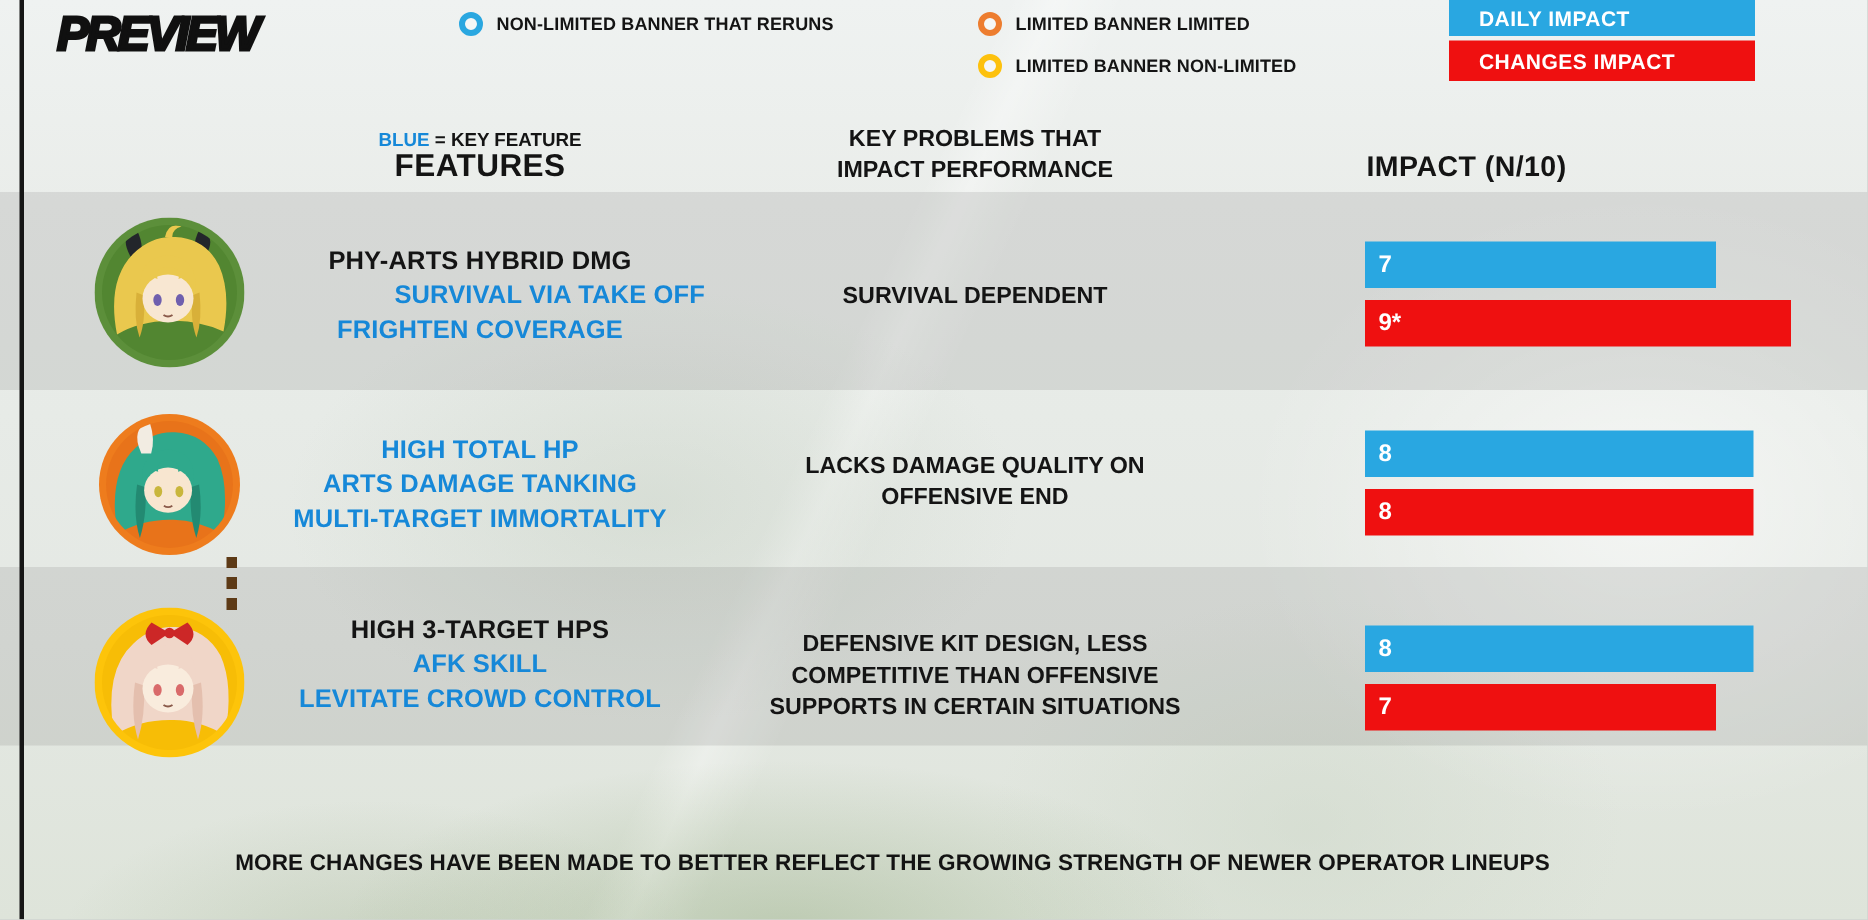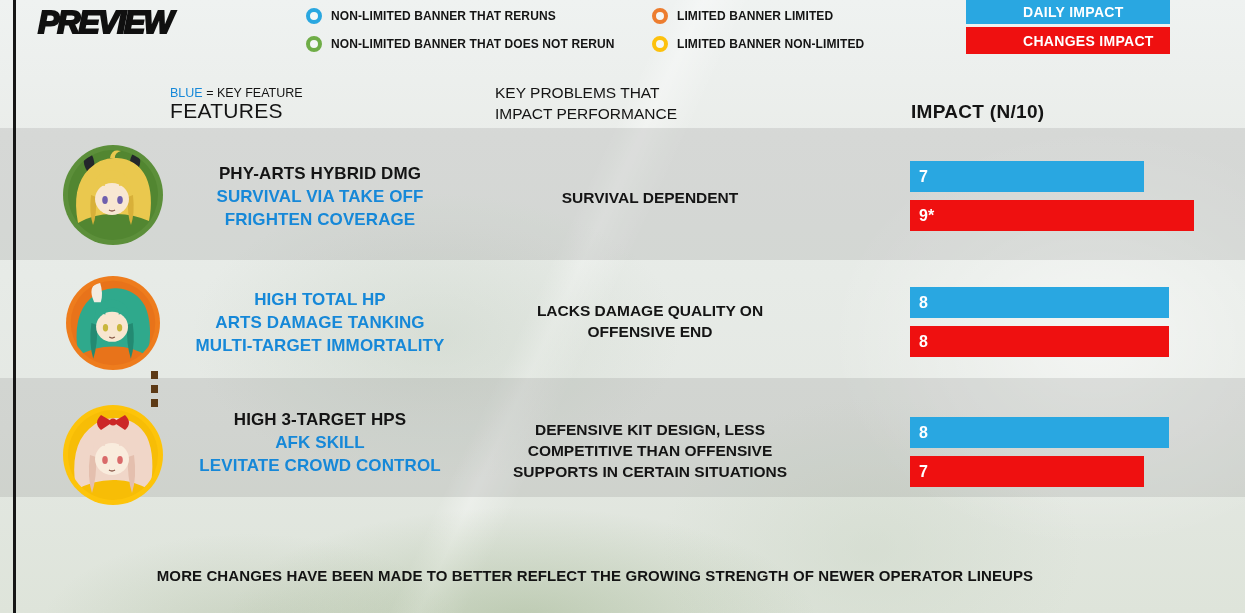--- a/index.html
+++ b/index.html
@@ -21,22 +21,22 @@
     position:absolute;left:38px;top:4px;font-size:32px;font-weight:700;font-style:italic;
     letter-spacing:-2px;color:#101010;-webkit-text-stroke:2px #101010;
   }
   .legend-item{position:absolute;display:flex;align-items:center;justify-content:flex-end;}
   .ring{width:8px;height:8px;border:4.5px solid #999;border-radius:50%;background:#f5f7f6;flex:0 0 auto;}
   .legend-label{margin-left:9px;font-size:12px;font-weight:700;letter-spacing:0.1px;white-space:nowrap;}
   .impact-box{
     position:absolute;left:966px;width:204px;display:flex;align-items:center;
     color:#fff;font-size:14px;font-weight:700;letter-spacing:0.3px;padding-left:0;
   }
-  .impact-box span{padding-left:9px;margin-left:48px;}
-  .col-head{position:absolute;text-align:left;font-weight:400;}
+  .impact-box span{padding-left:20px;}
+  .col-head{position:absolute;text-align:center;font-weight:700;}
   .key-note{left:170px;top:86px;width:300px;font-size:12.5px;}
   .features-head{left:170px;top:99px;width:300px;font-size:21px;letter-spacing:0.3px;}
   .problems-head{left:495px;top:82px;width:310px;font-size:15.5px;line-height:21px;}
   .impact-head{position:absolute;left:911px;top:101px;font-size:19px;font-weight:700;letter-spacing:0.3px;}
   .features-cell{position:absolute;left:170px;width:300px;text-align:center;font-size:17px;font-weight:700;line-height:23px;letter-spacing:0.1px;}
   .problems-cell{position:absolute;left:495px;width:310px;text-align:center;font-size:15.5px;font-weight:700;line-height:21px;}
   .bar{position:absolute;left:910px;height:31px;display:flex;align-items:center;color:#fff;font-size:16px;font-weight:700;}
   .bar span{padding-left:9px;}
   .avatar{position:absolute;}
   .avatar svg{display:block;}
@@ -56,24 +56,20 @@
 
   <div class="band" style="top:128px;height:132px;"></div>
   <div class="band" style="top:378px;height:119px;"></div>
   <div class="vline"></div>
 
   <div class="title">PREVIEW</div>
 
   <div class="legend-item" style="left:306px;top:8px;">
     <span class="ring" style="border-color: rgb(42, 167, 224);"></span>
     <span class="legend-label">NON-LIMITED BANNER THAT RERUNS</span>
-  </div>
-  <div class="legend-item" style="left:306px;top:36px;">
-    <span class="ring" style="border-color: rgb(111, 173, 71);"></span>
-    <span class="legend-label">NON-LIMITED BANNER THAT DOES NOT RERUN</span>
   </div>
   <div class="legend-item" style="left:652px;top:8px;">
     <span class="ring" style="border-color: rgb(237, 125, 47);"></span>
     <span class="legend-label">LIMITED BANNER LIMITED</span>
   </div>
   <div class="legend-item" style="left:652px;top:36px;">
     <span class="ring" style="border-color: rgb(253, 193, 13);"></span>
     <span class="legend-label">LIMITED BANNER NON-LIMITED</span>
   </div>
 
@@ -111,21 +107,21 @@
         <ellipse cx="49" cy="54" rx="17" ry="16" style="fill: rgb(248, 231, 210);"></ellipse>
         <path d="M31 50 Q28 27 49 25 Q70 27 67 50 Q62 38 56 41 Q58 33 49 33 Q40 33 42 41 Q36 38 31 50 Z" style="fill: rgb(234, 200, 78);"></path>
         <ellipse cx="42" cy="55" rx="2.8" ry="4" style="fill: rgb(111, 95, 174);"></ellipse>
         <ellipse cx="57" cy="55" rx="2.8" ry="4" style="fill: rgb(111, 95, 174);"></ellipse>
         <path d="M46 65 Q49 67 52 65" stroke="#8a5a4a" stroke-width="1.3" fill="none"></path>
       </g>
     </svg>
   </div>
   <div class="features-cell" style="top:162px;">
     <div style="color: rgb(20, 20, 20);">PHY-ARTS HYBRID DMG</div>
-    <div style="color: rgb(22, 136, 216);">SURVIVAL VIA TAKE OFF</div>
+    <div style="color: rgb(22, 136, 216); text-align: right;">SURVIVAL VIA TAKE OFF</div>
     <div style="color: rgb(22, 136, 216);">FRIGHTEN COVERAGE</div>
   </div>
   <div class="problems-cell" style="top:187px;">
     <div>SURVIVAL DEPENDENT</div>
   </div>
   <div class="bar" style="top: 161px; background: rgb(41, 167, 225); width: 234px;">
     <span>7</span>
   </div>
   <div class="bar" style="top: 200px; background: rgb(239, 16, 16); width: 284px;">
     <span>9*</span>

